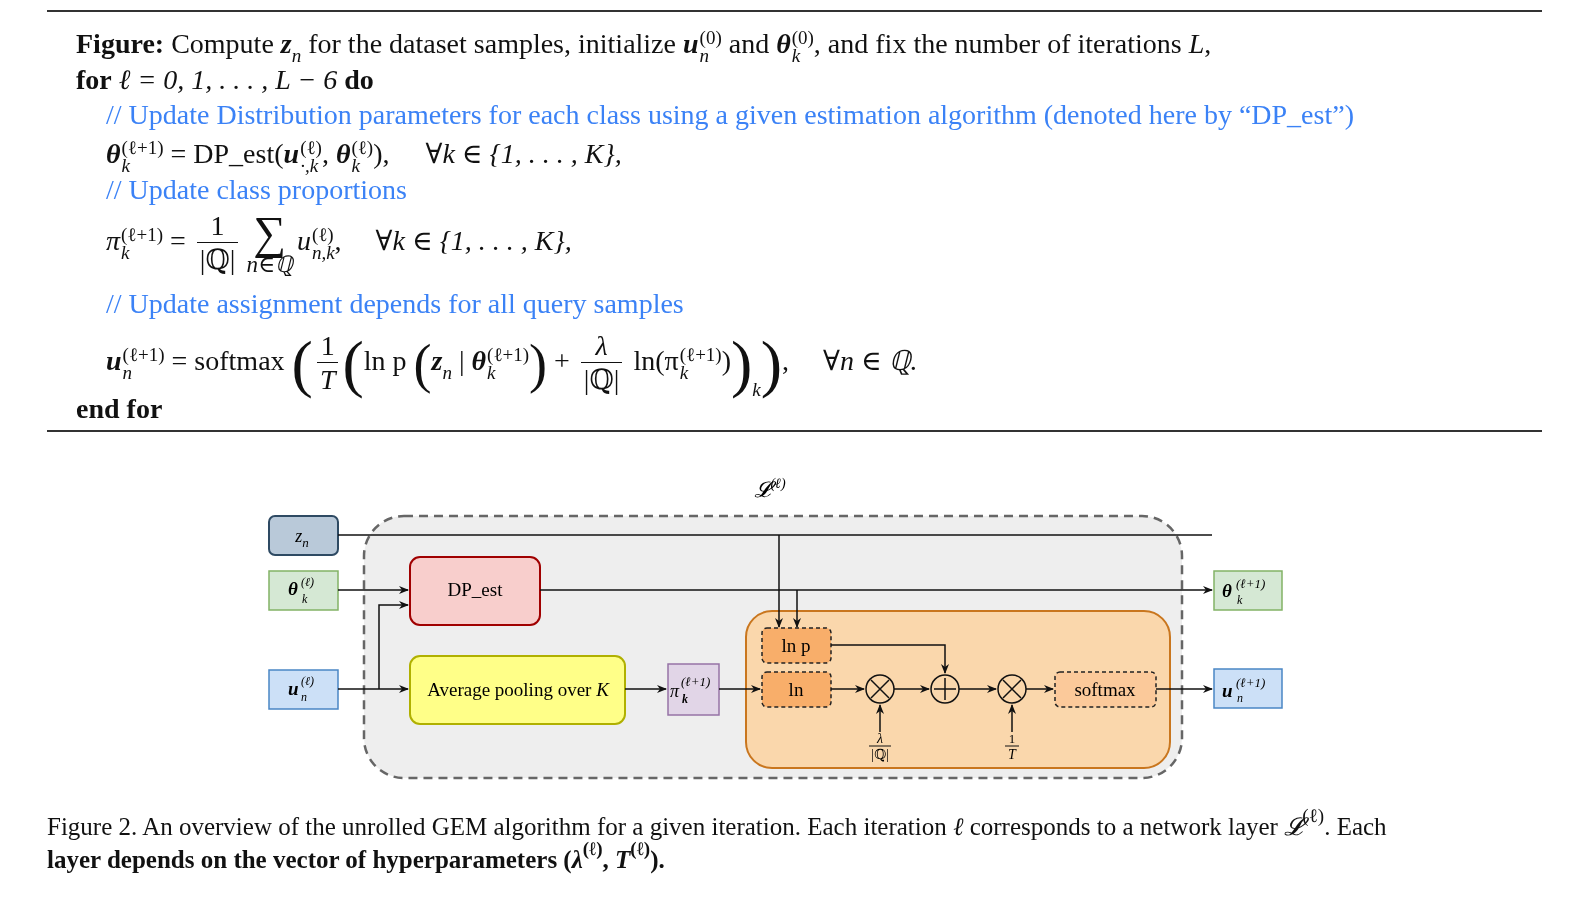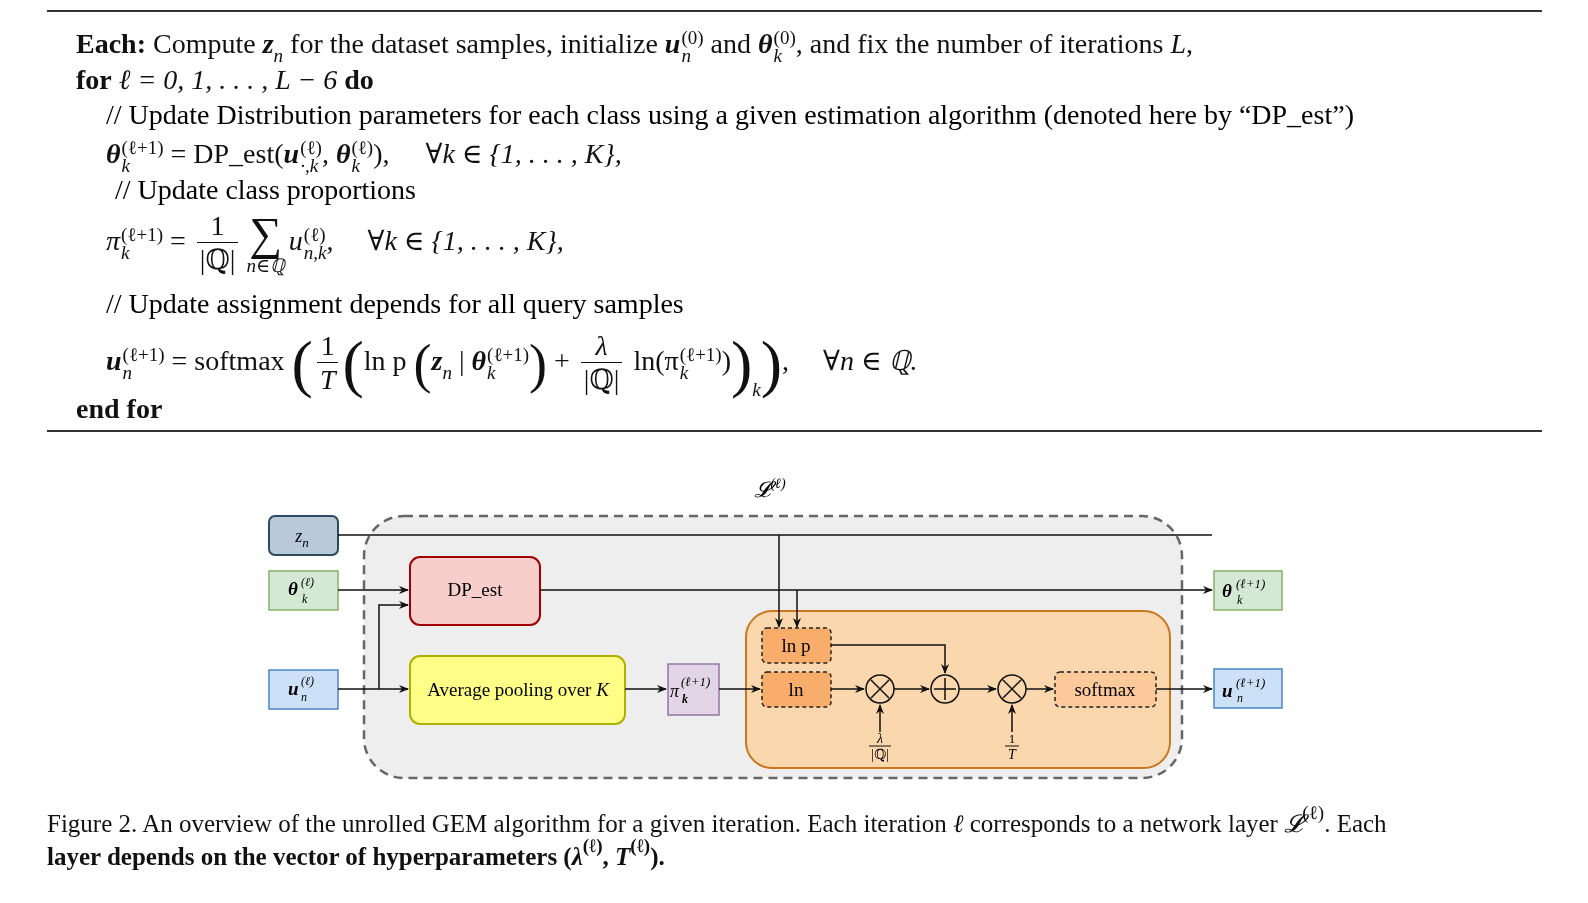--- a/index.html
+++ b/index.html
@@ -2,61 +2,61 @@
 <html><head>
 <meta charset="utf-8">
 <style>
   html, body { margin: 0; padding: 0; background: #ffffff; }
   body {
     width: 1588px; height: 903px; position: relative; overflow: hidden;
     font-family: "Liberation Serif", "DejaVu Serif", serif; color: #111;
   }
   .rule { position: absolute; left: 47px; width: 1495px; height: 0; border-top: 2px solid #333; }
   .line { position: absolute; white-space: nowrap; font-size: 28px; line-height: 34px; }
-  .comment { color: #000000; }
+  .comment { color: #3b82f6; }
   .kw { font-weight: bold; }
   .m { font-style: italic; }
   .bm { font-style: italic; font-weight: bold; }
   .sup { font-size: 19px; vertical-align: 13px; }
   .sub { font-size: 19px; vertical-align: -9px; }
   .supsub { display: inline-block; vertical-align: middle; line-height: 18px; font-size: 19px; text-align: left; margin-left: 1px; }
   .supsub span { display: block; }
   .frac { display: inline-block; vertical-align: middle; text-align: center; margin: 0 4px; }
   .frac .num { display: block; padding: 0 3px; line-height: 32px; }
   .frac .den { display: block; border-top: 1.5px solid #111; padding: 0 3px; line-height: 34px; }
   .bigsum { display: inline-block; vertical-align: middle; text-align: center; margin: 0 4px; }
   .bigsum .sym { display: block; font-size: 46px; line-height: 44px; }
-  .bigsum .lim { display: block; font-size: 19px; line-height: 20px; font-style: italic; }
+  .bigsum .lim { display: block; font-size: 23px; line-height: 20px; font-style: italic; }
   .paren { font-size: 64px; vertical-align: middle; font-weight: 200; line-height: 40px; }
   .paren2 { font-size: 54px; vertical-align: middle; font-weight: 200; line-height: 40px; }
-  .caption { position: absolute; left: 47px; width: 1495px; font-size: 25px; line-height: 31px; text-align: justify; text-align-last: left; }
+  .caption { position: absolute; left: 47px; width: 1495px; font-size: 25px; line-height: 38px; text-align: justify; text-align-last: left; }
   svg text { font-family: "Liberation Serif", "DejaVu Serif", serif; }
 </style>
 </head>
 <body>
 
 <div class="rule" style="top:10px;"></div>
 
 <div>
   <div class="line" style="left:76px; top:27px;">
-    <span class="kw">Each:</span>
+    <span class="kw">Figure:</span>
     <span>Compute </span><span class="bm">z</span><span class="sub m">n</span><span> for the dataset samples, initialize </span><span class="bm">u</span><span class="supsub"><span>(0)</span><span class="m">n</span></span><span> and </span><span class="bm">θ</span><span class="supsub"><span>(0)</span><span class="m">k</span></span><span>, and fix the number of iterations </span><span class="m">L</span><span>,</span>
   </div>
 
   <div class="line" style="left:76px; top:63px;">
     <span class="kw">for</span><span class="m"> ℓ = 0, 1, . . . , L − 6 </span><span class="kw">do</span>
   </div>
 
   <div class="line comment" style="left:106px; top:98px;">// Update Distribution parameters for each class using a given estimation algorithm (denoted here by “DP_est”)</div>
 
   <div class="line" style="left:106px; top:137px;">
     <span class="bm">θ</span><span class="supsub"><span>(ℓ+1)</span><span class="m">k</span></span><span> = DP_est(</span><span class="bm">u</span><span class="supsub"><span>(ℓ)</span><span class="m">·,k</span></span><span>, </span><span class="bm">θ</span><span class="supsub"><span>(ℓ)</span><span class="m">k</span></span><span>),</span><span style="display:inline-block;width:36px;"></span><span class="m">∀k ∈ {1, . . . , K},</span>
   </div>
 
-  <div class="line comment" style="left:106px; top:173px;margin-left:9px;">// Update class proportions</div>
+  <div class="line comment" style="left:106px; top:173px;">// Update class proportions</div>
 
   <div class="line" style="left:106px; top:210px; height:80px;">
     <span class="m">π</span><span class="supsub"><span>(ℓ+1)</span><span class="m">k</span></span><span> = </span><span class="frac"><span class="num">1</span><span class="den">|ℚ|</span></span><span class="bigsum" style="vertical-align:-22px;"><span class="sym">∑</span><span class="lim">n∈ℚ</span></span><span class="m">u</span><span class="supsub"><span>(ℓ)</span><span class="m">n,k</span></span><span>,</span><span style="display:inline-block;width:34px;"></span><span class="m">∀k ∈ {1, . . . , K},</span>
   </div>
 
   <div class="line comment" style="left:106px; top:287px;">// Update assignment depends for all query samples</div>
 
   <div class="line" style="left:106px; top:330px; height:70px;">
     <span class="bm">u</span><span class="supsub"><span>(ℓ+1)</span><span class="m">n</span></span><span> = softmax </span><span class="paren">(</span><span class="frac"><span class="num">1</span><span class="den m">T</span></span><span class="paren">(</span><span>ln p </span><span class="paren2">(</span><span class="bm">z</span><span class="sub m">n</span><span> | </span><span class="bm">θ</span><span class="supsub"><span>(ℓ+1)</span><span class="m">k</span></span><span class="paren2">)</span><span> + </span><span class="frac"><span class="num m">λ</span><span class="den">|ℚ|</span></span><span> ln(π</span><span class="supsub"><span>(ℓ+1)</span><span class="m">k</span></span><span>)</span><span class="paren">)</span><span class="sub m" style="vertical-align:-26px;">k</span><span class="paren">)</span><span>,</span><span style="display:inline-block;width:34px;"></span><span class="m">∀n ∈ ℚ.</span>
   </div>

